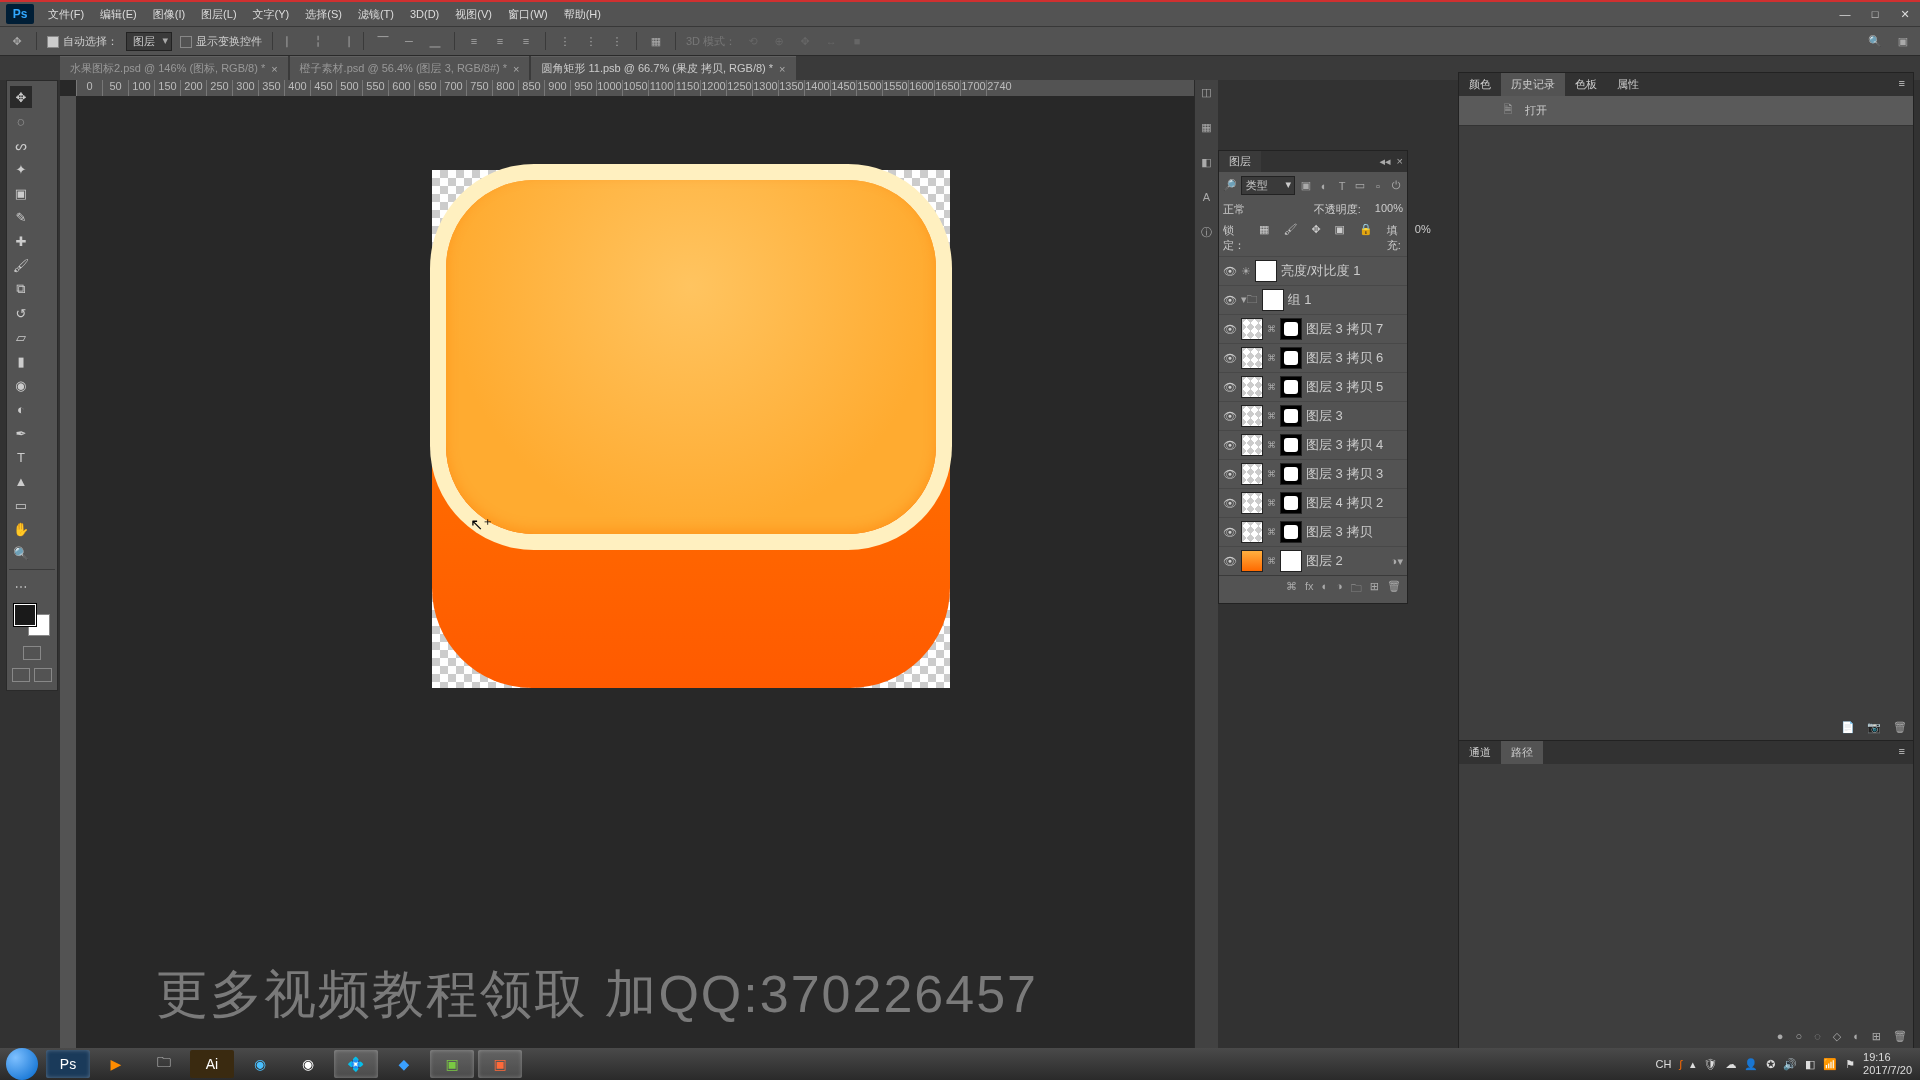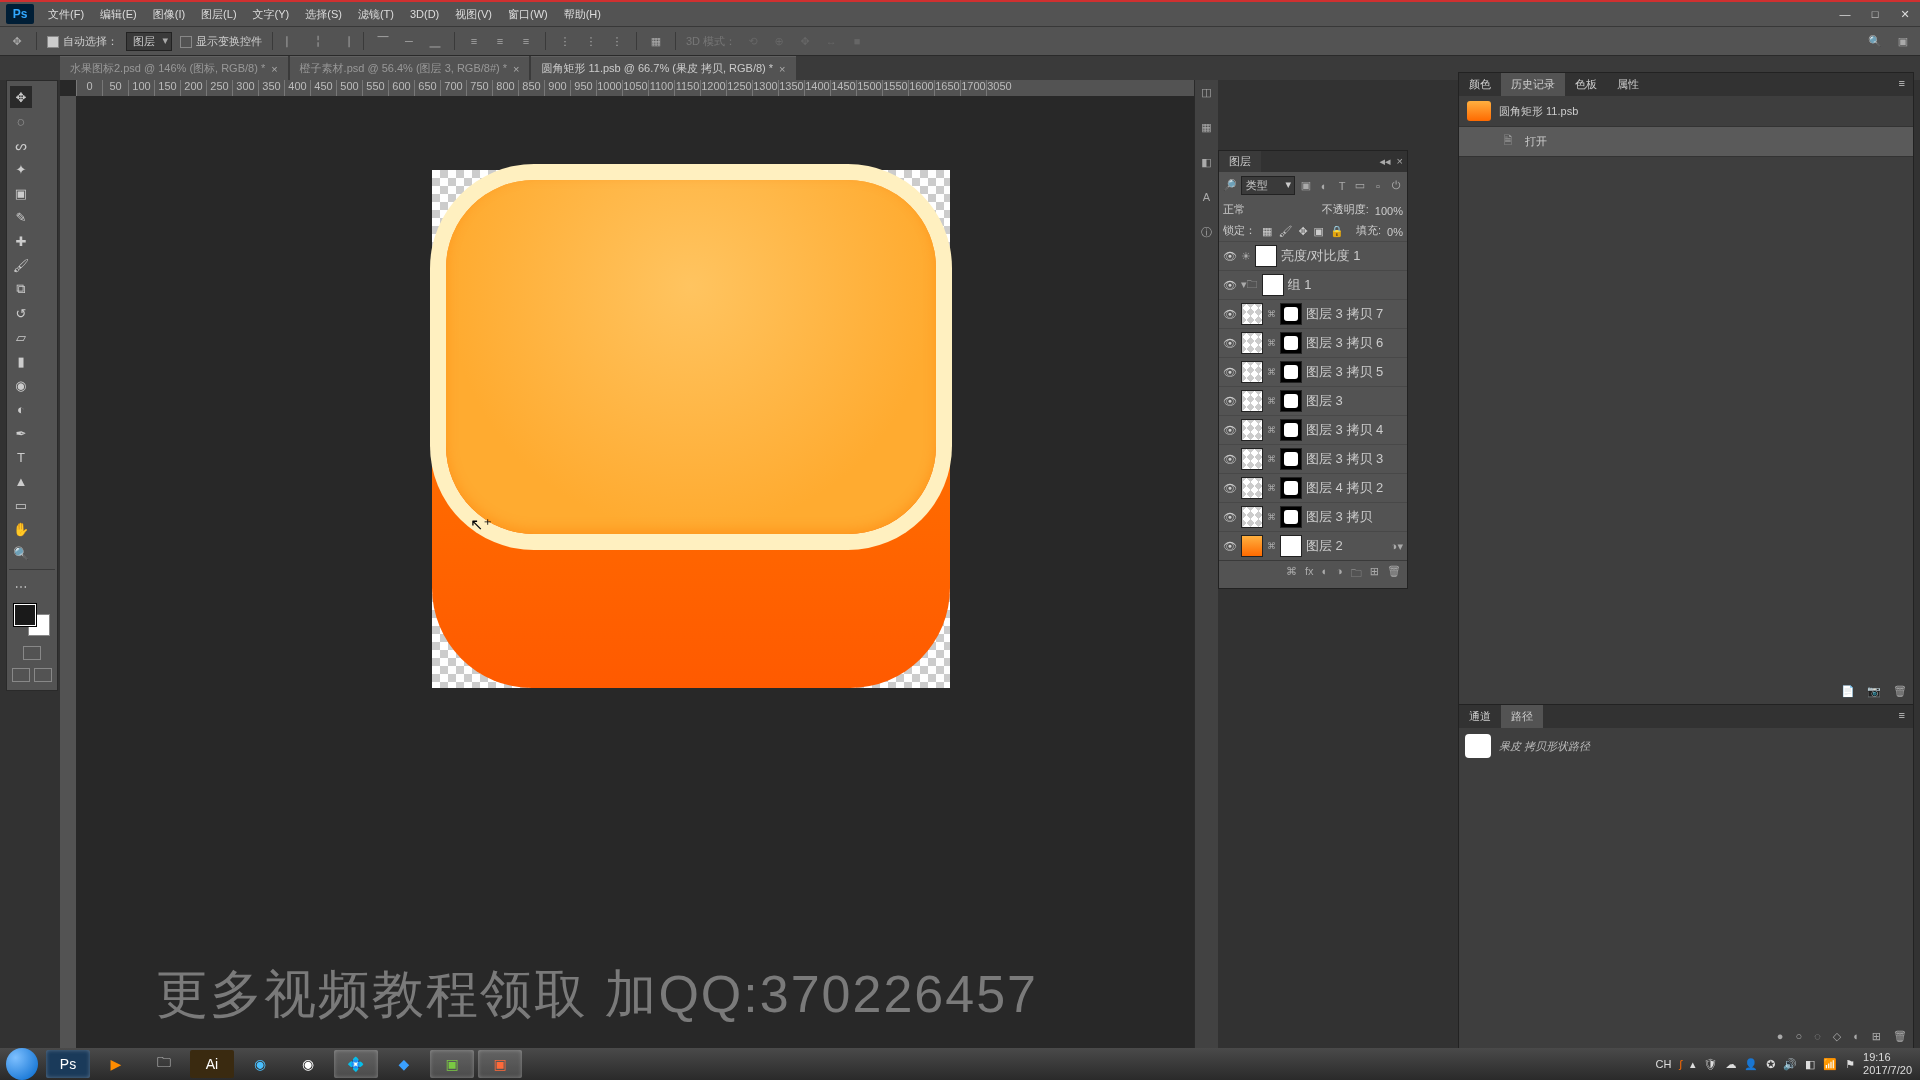--- a/index.html
+++ b/index.html
@@ -41,21 +41,21 @@
 .watermark{position:absolute;left:0;right:726px;bottom:50px;text-align:center;color:#7a7a7a;font-size:52px;font-weight:500;letter-spacing:2px}
 .statusbar{position:absolute;left:6px;right:726px;bottom:4px;height:20px;background:#535353;color:#ccc;display:flex;align-items:center;padding:0 10px;gap:30px}
 .vstrip{position:absolute;right:702px;top:80px;width:24px;bottom:30px;background:#424242;border-left:1px solid #2a2a2a;display:flex;flex-direction:column;align-items:center;padding-top:6px;gap:22px;color:#aaa}
 .vstrip div{cursor:pointer}
 .layers-panel{position:absolute;right:512px;top:150px;width:190px;background:#535353;border:1px solid #222;color:#ccc}
 .panel-tab{background:#3a3a3a;padding:3px 10px;display:inline-block}
 .panel-hdr{display:flex;align-items:center;padding:4px;gap:4px}
 .panel-hdr .sel{flex:1;background:#3a3a3a;border:1px solid #222;padding:1px 4px;position:relative}
 .panel-hdr .sel::after{content:"▾";position:absolute;right:3px}
 .panel-hdr .ic{width:14px;text-align:center;color:#aaa}
-.blend-row{display:flex;padding:3px 4px;gap:6px;align-items:flex-end;font-size:10px}
+.blend-row{display:flex;padding:3px 4px;gap:14px;align-items:flex-start;font-size:10px}
 .layer-list{max-height:320px;overflow:hidden}
 .layer-row{display:flex;align-items:center;padding:3px 4px;gap:4px;border-top:1px solid #484848}
 .eye{width:14px;color:#ccc;text-align:center}
 .thumb{width:22px;height:22px;background:#888;border:1px solid #222;flex:0 0 22px}
 .thumb.chk{background-image:linear-gradient(45deg,#ccc 25%,transparent 25%),linear-gradient(-45deg,#ccc 25%,transparent 25%),linear-gradient(45deg,transparent 75%,#ccc 75%),linear-gradient(-45deg,transparent 75%,#ccc 75%);background-size:8px 8px;background-color:#fff}
 .thumb.mask{background:#000;position:relative}
 .thumb.mask::after{content:"";position:absolute;inset:3px;background:#fff;border-radius:3px}
 .thumb.white{background:#fff}
 .thumb.orange{background:linear-gradient(#ffb040,#ff6a00)}
 .lname{flex:1;font-size:13px;white-space:nowrap;overflow:hidden}
@@ -214,21 +214,21 @@
       <span>1250</span>
       <span>1300</span>
       <span>1350</span>
       <span>1400</span>
       <span>1450</span>
       <span>1500</span>
       <span>1550</span>
       <span>1600</span>
       <span>1650</span>
       <span>1700</span>
-      <span>3050</span>
+      <span>2740</span>
     </div>
   <div class="ruler-v"></div>
   <div class="artboard">
     <div class="chk-bg"></div>
     <div class="icon-base"></div>
     <div class="icon-top"></div>
   </div>
   <div class="cursor-arrow">↖⁺</div>
 </div>
 
@@ -371,44 +371,36 @@
 </div>
 
 <div class="right-col">
   <div class="rc-tabs">
     <div class="rc-tab">颜色</div>
     <div class="rc-tab active">历史记录</div>
     <div class="rc-tab">色板</div>
     <div class="rc-tab">属性</div>
     <div style="margin-left:auto;padding:4px 8px">≡</div>
   </div>
-  <div class="history-item">
-    <div class="hthumb"></div>
-    <span>圆角矩形 11.psb</span>
-  </div>
   <div class="history-item sel">
     <span style="width:24px"></span>
     <span class="hicon">🗎</span>
     <span>打开</span>
   </div>
   <div class="rc-spacer"></div>
   <div class="rc-ftr">
     <span>📄</span>
     <span>📷</span>
     <span>🗑</span>
   </div>
   <div class="paths-panel">
     <div class="rc-tabs">
       <div class="rc-tab">通道</div>
       <div class="rc-tab active">路径</div>
       <div style="margin-left:auto;padding:4px 8px">≡</div>
-    </div>
-    <div class="path-row">
-      <div class="path-thumb"></div>
-      <span class="path-name">果皮 拷贝形状路径</span>
     </div>
     <div style="height:260px"></div>
     <div class="rc-ftr">
       <span>●</span>
       <span>○</span>
       <span>◌</span>
       <span>◇</span>
       <span>◐</span>
       <span>⊞</span>
       <span>🗑</span>

